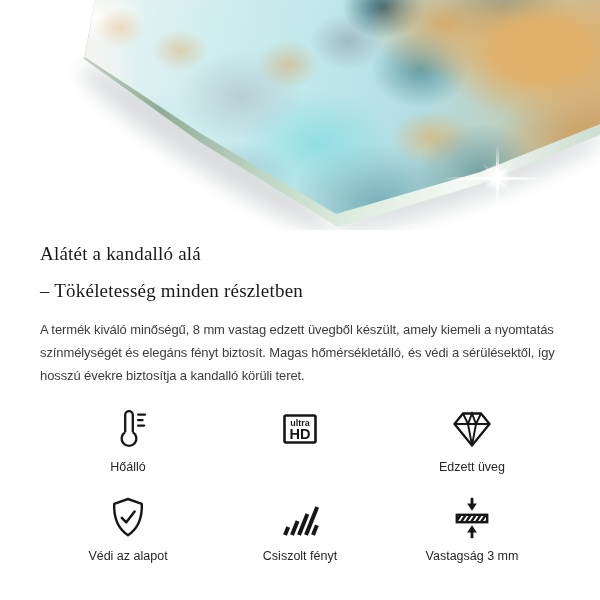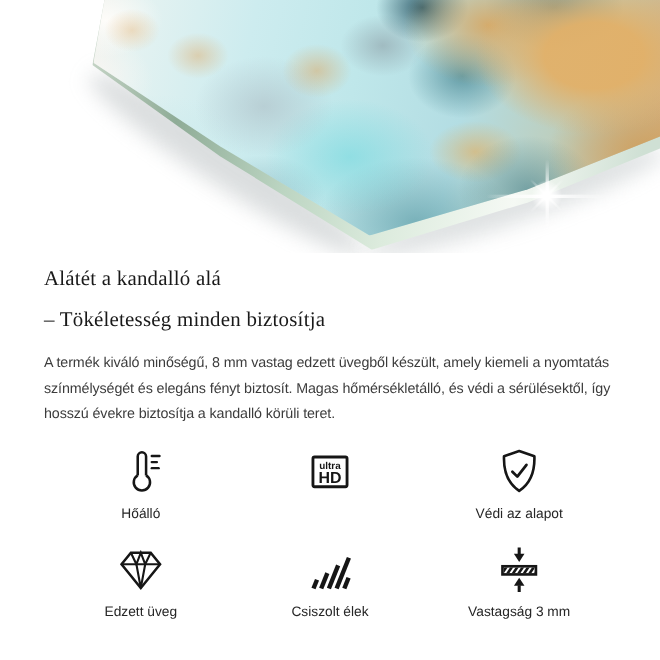--- a/index.html
+++ b/index.html
@@ -83,21 +83,21 @@
         <i class="r2"></i>
         <i class="r3"></i>
         <i class="r4"></i>
         <b></b>
     </div>
   </div>
 
   <div class="content">
     <h1>
       <span>Alátét a kandalló alá</span>
-      <span>– Tökéletesség minden biztosítja</span>
+      <span>– Tökéletesség minden részletben</span>
     </h1>
 
     <p class="desc">A termék kiváló minőségű, 8 mm vastag edzett üvegből készült, amely kiemeli a nyomtatás színmélységét és elegáns fényt biztosít. Magas hőmérsékletálló, és védi a sérülésektől, így hosszú évekre biztosítja a kandalló körüli teret.</p>
 
     <div class="features">
 
       <div class="feature">
         <div class="ficon">
           <svg viewBox="0 0 48 48" fill="none" stroke="#161616" stroke-width="2.3">
             <path d="M21.2 27.2 V10 a3.8 3.8 0 0 1 7.6 0 V27.2"></path>
@@ -117,53 +117,53 @@
           <svg viewBox="0 0 48 48">
             <rect x="8.5" y="10.5" width="31" height="27" rx="1.5" fill="none" stroke="#161616" stroke-width="2.6"></rect>
             <text x="24" y="21" font-size="9" text-anchor="middle">ultra</text>
             <text x="24" y="34" font-size="14.5" text-anchor="middle">HD</text>
           </svg>
         </div>
       </div>
 
       <div class="feature">
         <div class="ficon">
-          <svg viewBox="0 0 48 48" fill="none" stroke="#161616" stroke-width="2.4" stroke-linejoin="round">
-            <path d="M24 5 L37.8 9.8 C38.3 23.5 33.5 35 24 41.2 C14.5 35 9.7 23.5 10.2 9.8 Z"></path>
-            <polyline points="17.8,23.8 22.3,28.3 30.6,17.6" stroke-width="2.5" stroke-linecap="round"></polyline>
-          </svg>
-        </div>
-        <div class="flabel">Védi az alapot</div>
-      </div>
-
-      <div class="feature">
-        <div class="ficon">
           <svg viewBox="0 0 48 48" fill="none" stroke="#161616" stroke-width="2.3">
             <polygon points="15,8.5 33,8.5 41.5,19 24,40.5 6.5,19"></polygon>
             <g stroke-width="1.9">
               <path d="M6.5 19 H41.5"></path>
               <path d="M15 8.5 L20 19 L24 8.5 L28 19 L33 8.5"></path>
               <path d="M20 19 L24 40.5 M28 19 L24 40.5"></path>
             </g>
           </svg>
         </div>
         <div class="flabel">Edzett üveg</div>
       </div>
 
       <div class="feature">
         <div class="ficon">
+          <svg viewBox="0 0 48 48" fill="none" stroke="#161616" stroke-width="2.4" stroke-linejoin="round">
+            <path d="M24 5 L37.8 9.8 C38.3 23.5 33.5 35 24 41.2 C14.5 35 9.7 23.5 10.2 9.8 Z"></path>
+            <polyline points="17.8,23.8 22.3,28.3 30.6,17.6" stroke-width="2.5" stroke-linecap="round"></polyline>
+          </svg>
+        </div>
+        <div class="flabel">Védi az alapot</div>
+      </div>
+
+      <div class="feature">
+        <div class="ficon">
           <svg viewBox="0 0 48 48" stroke="#161616" stroke-width="4">
             <path d="M9 41 L12.2 33"></path>
             <path d="M16 41 L21.6 27"></path>
             <path d="M23 41 L31.4 20"></path>
             <path d="M30 41 L41.2 13"></path>
             <path d="M37 41 L40.9 31.2"></path>
           </svg>
         </div>
-        <div class="flabel">Csiszolt élek</div>
+        <div class="flabel">Csiszolt fényt</div>
       </div>
 
       <div class="feature">
         <div class="ficon">
           <svg viewBox="0 0 48 48">
             <defs>
                 <clipPath id="barclip">
                   <rect x="10" y="21.8" width="28" height="5.4"></rect>
                 </clipPath>
               </defs>

